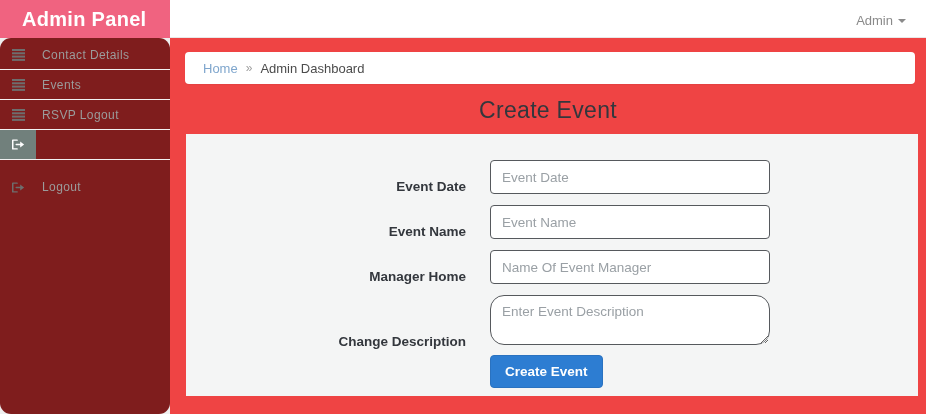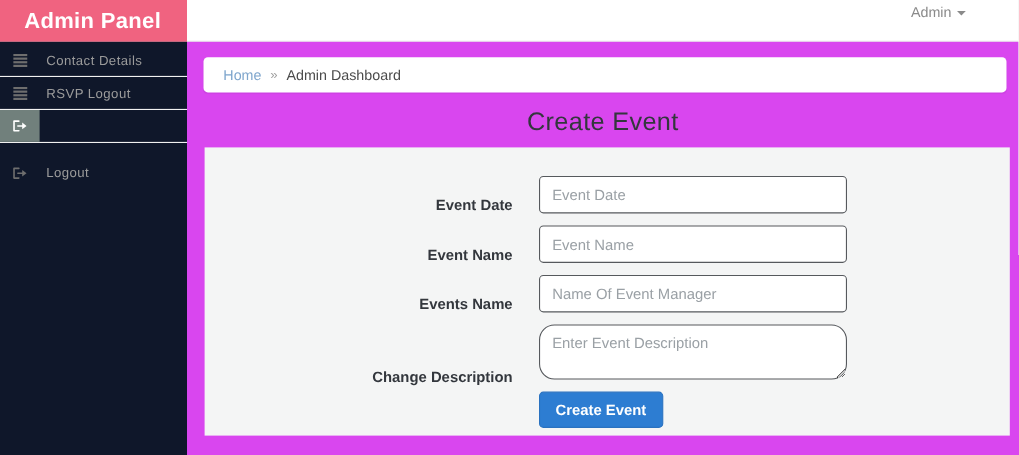--- a/index.html
+++ b/index.html
@@ -22,22 +22,22 @@
     padding-left: 22px;
     letter-spacing: 0.3px;
     flex: 0 0 170px;
   }
   .topnav {
     flex: 1;
     background: #ffffff;
     border-bottom: 1px solid #e8e8e8;
     display: flex;
     justify-content: flex-end;
-    align-items: flex-start;
-    padding: 3px 48px 0 0;
+    align-items: center;
+    padding: 3px 20px 0 0;
   }
   .admin-menu {
     color: #8a8a8a;
     font-size: 13px;
     cursor: pointer;
     display: flex;
     align-items: center;
     gap: 5px;
   }
   .caret {
@@ -48,22 +48,23 @@
     display: inline-block;
     margin-top: 2px;
   }
 
   
   .body-row { display: flex; height: 376px; }
 
   
   .sidebar {
     width: 170px; flex: 0 0 170px;
-    background: #0f172a;
+    background: #7f1d1d;
     padding-top: 2px;
+    border-radius: 11px;
   }
   .side-item {
     display: flex;
     align-items: stretch;
     height: 30px;
     border-bottom: 1px solid #f1f1f1;
     cursor: pointer;
   }
   .side-item:last-child { border-bottom: none; margin-top: 12px; }
   .icon-cell {
@@ -79,21 +80,21 @@
     font-size: 12px;
     line-height: 30px;
     padding-left: 6px;
     letter-spacing: 0.4px;
   }
   .list-glyph rect { fill: #6e6e6e; }
   .signout-glyph .stroke-part { stroke: #6e6e6e; fill: none; stroke-width: 1.7; stroke-linecap: round; stroke-linejoin: round; }
   .signout-glyph .fill-part { fill: #6e6e6e; }
 
   
-  .main { flex: 1; background: #d946ef; position: relative; }
+  .main { flex: 1; background: #ef4444; position: relative; }
   .breadcrumb {
     background: #ffffff;
     border-radius: 4px;
     margin: 14px 11px 0 15px;
     height: 32px;
     display: flex;
     align-items: center;
     padding-left: 18px;
     font-size: 13px;
     box-shadow: 0 1px 1px rgba(0,0,0,0.05);
@@ -184,30 +185,41 @@
           <svg class="list-glyph" width="13" height="12" viewBox="0 0 13 12">
             <rect x="0" y="0" width="13" height="2"></rect>
               <rect x="0" y="3.3" width="13" height="2"></rect>
             <rect x="0" y="6.6" width="13" height="2"></rect>
               <rect x="0" y="9.9" width="13" height="2"></rect>
           </svg>
         </span>
         <span class="side-label">Contact Details</span>
       </div>
 
-
       <div class="side-item">
         <span class="icon-cell">
           <svg class="list-glyph" width="13" height="12" viewBox="0 0 13 12">
             <rect x="0" y="0" width="13" height="2"></rect>
               <rect x="0" y="3.3" width="13" height="2"></rect>
             <rect x="0" y="6.6" width="13" height="2"></rect>
               <rect x="0" y="9.9" width="13" height="2"></rect>
           </svg>
         </span>
+        <span class="side-label">Events</span>
+      </div>
+
+      <div class="side-item">
+        <span class="icon-cell">
+          <svg class="list-glyph" width="13" height="12" viewBox="0 0 13 12">
+            <rect x="0" y="0" width="13" height="2"></rect>
+              <rect x="0" y="3.3" width="13" height="2"></rect>
+            <rect x="0" y="6.6" width="13" height="2"></rect>
+              <rect x="0" y="9.9" width="13" height="2"></rect>
+          </svg>
+        </span>
         <span class="side-label">RSVP Logout</span>
       </div>
 
       <div class="side-item active">
         <span class="icon-cell">
           <svg class="signout-glyph" width="14" height="13" viewBox="0 0 16 14">
             <polyline class="stroke-part" points="7,2 2,2 2,12 7,12"></polyline>
             <line class="stroke-part" x1="6" y1="7" x2="11.5" y2="7"></line>
             <polygon class="fill-part" points="10.5,3.5 15,7 10.5,10.5"></polygon>
           </svg>
@@ -247,21 +259,21 @@
         </div>
 
         <div class="form-row">
           <label class="control-label">Event Name</label>
           <span class="field-cell">
             <input class="form-input" type="text" placeholder="Event Name" style="">
           </span>
         </div>
 
         <div class="form-row">
-          <label class="control-label">Events Name</label>
+          <label class="control-label">Manager Home</label>
           <span class="field-cell">
             <input class="form-input" type="text" placeholder="Name Of Event Manager" style="">
           </span>
         </div>
 
         <div class="form-row">
           <label class="control-label">Change Description</label>
           <span class="field-cell">
             <textarea class="form-textarea" placeholder="Enter Event Description" style=""></textarea>
           </span>

